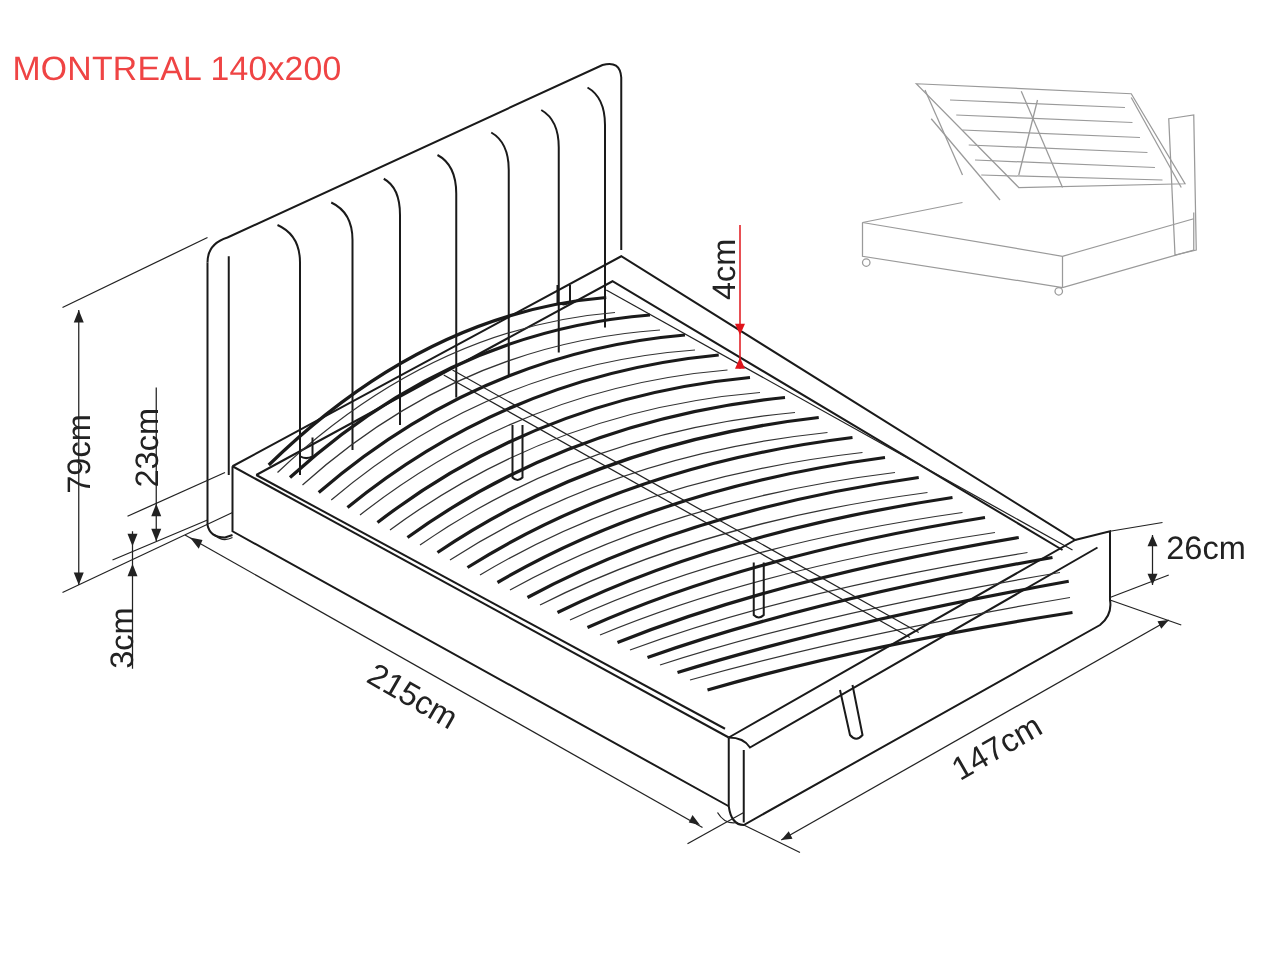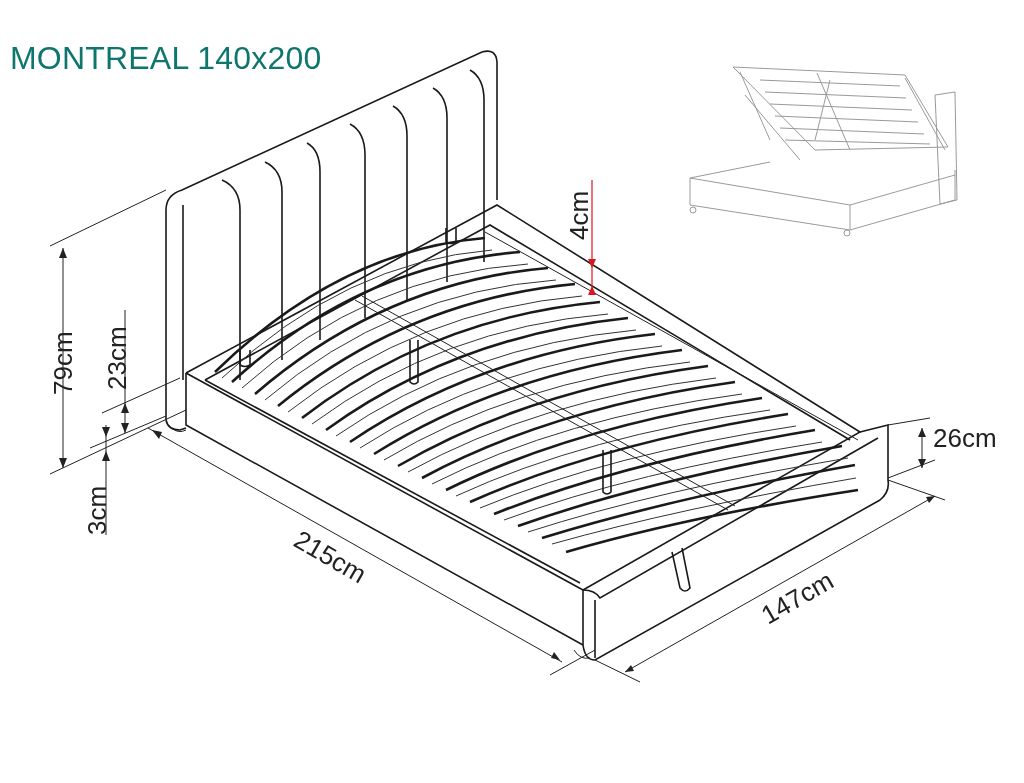--- a/index.html
+++ b/index.html
@@ -1,18 +1,18 @@
 <!DOCTYPE html>
 <html><head>
   <meta charset="utf-8">
   <style>
     html, body { margin: 0; padding: 0; background: #ffffff; }
     body { width: 1024px; height: 783px; position: relative; overflow: hidden; font-family: "Liberation Sans", sans-serif; }
     svg { position: absolute; left: 0; top: 0; }
-    .title { position: absolute; left: 10px; top: 40px; font-size: 32px; color: #0f766e; letter-spacing: 0.2px; }
+    .title { position: absolute; left: 10px; top: 40px; font-size: 27px; color: #ef4444; letter-spacing: 0.2px; }
     .ln { stroke: #1a1a1a; fill: none; stroke-width: 1.6; }
     .thin { stroke: #222; fill: none; stroke-width: 1; }
     .slat { stroke: #1a1a1a; fill: none; stroke-width: 2.6; }
     .slat2 { stroke: #333; fill: none; stroke-width: 1; }
     .dim { stroke: #222; stroke-width: 1; fill: none; }
     .dimtxt { font-family: "Liberation Sans", sans-serif; font-size: 26px; fill: #222; }
     .red { stroke: #e0141b; stroke-width: 1.2; fill: none; }
     .preview { stroke: #9a9a9a; stroke-width: 1; fill: none; }
   </style>
 </head>

